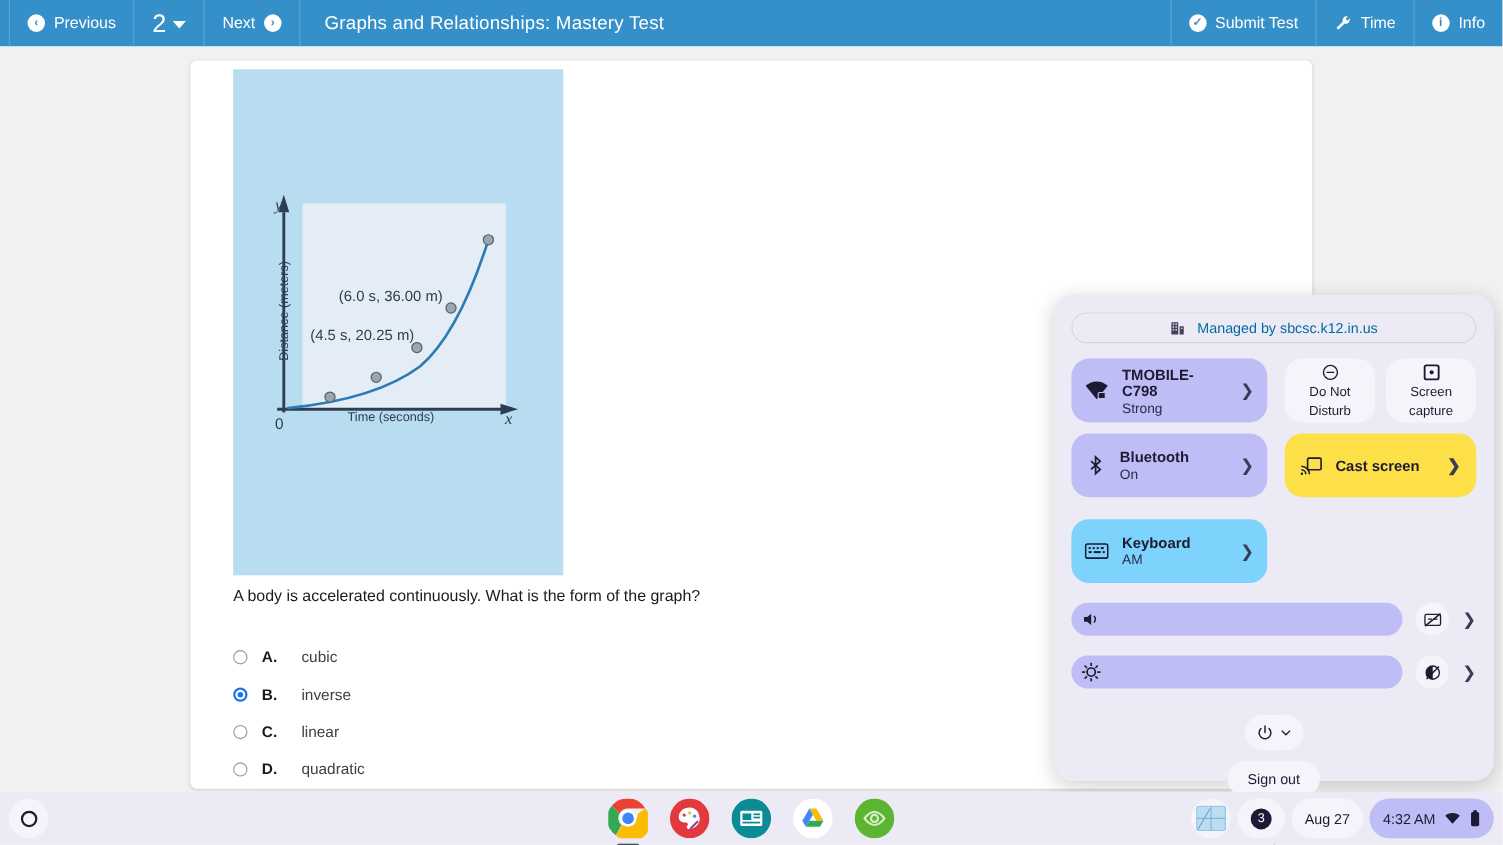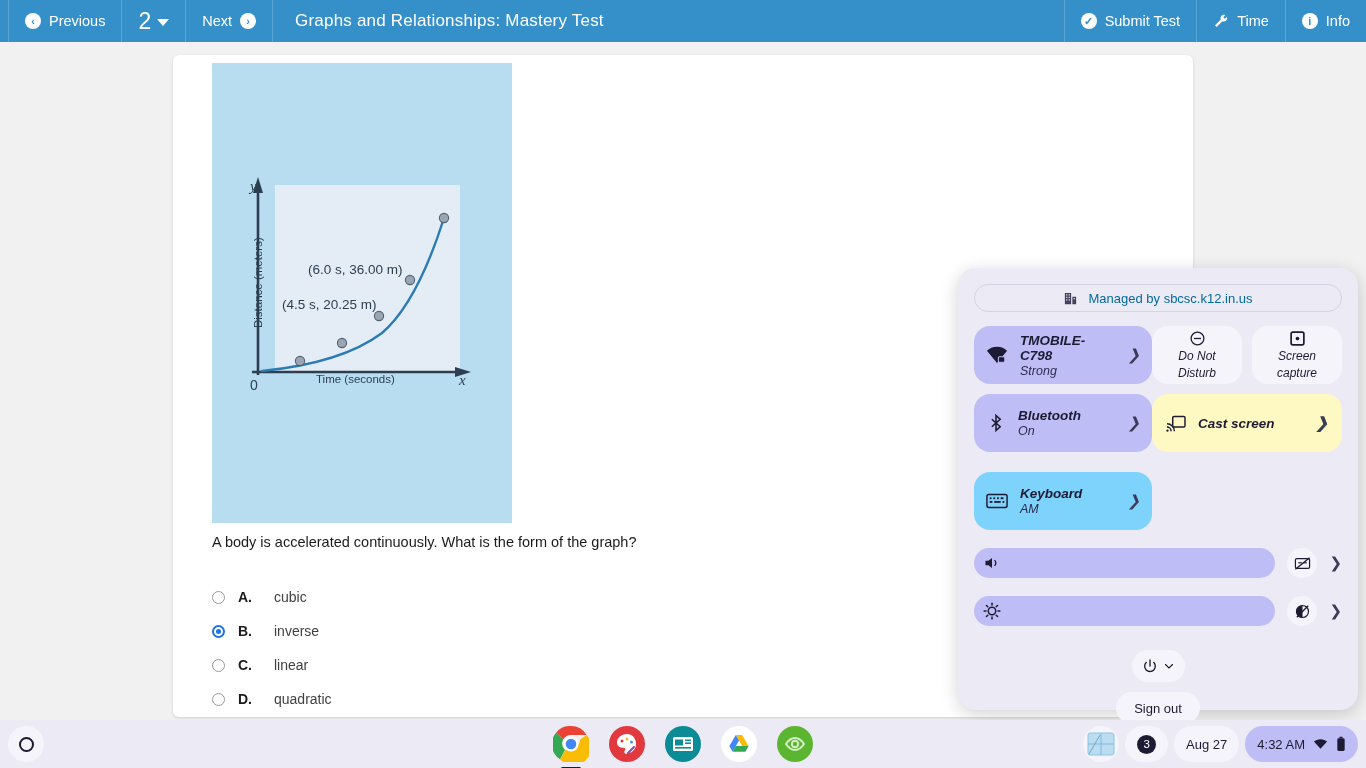--- a/index.html
+++ b/index.html
@@ -108,23 +108,22 @@
     font-size: 13px; color: #1d1b33;
   }
   .managed {
     height: 28px; border: 1px solid #d6d3e4; border-radius: 16px;
     display: flex; align-items: center; justify-content: center; gap: 10px;
     font-size: 13px; color: #0369a1;
   }
   .qs-grid {
     display: grid;
     grid-template-columns: 178px 1fr;
-    gap: 0;
+    gap: 16px;
     margin-top: 14px;
-    font-style: italic;
   }
   .qs-left-col { display: flex; flex-direction: column; gap: 10px; }
   .qs-right-col { display: flex; flex-direction: column; gap: 10px; }
   .tile {
     background: #bfbdf5; border-radius: 16px;
     display: flex; align-items: center; gap: 12px;
     padding: 0 12px; height: 58px; cursor: pointer;
   }
   .tile .tlabel { font-weight: bold; font-size: 13.5px; color: #1d1b33; }
   .tile .tsub { font-size: 12.5px; color: #2e2b4d; margin-top: 1px; }
@@ -132,21 +131,21 @@
   .tile.light { background: #7dd3fc; }
   .sq-row { display: flex; gap: 10px; }
   .sq {
     flex: 1; background: #f6f4fb; border-radius: 16px;
     height: 58px; display: flex; flex-direction: column;
     align-items: center; justify-content: center; gap: 3px;
     font-size: 12px; line-height: 1.15; text-align: center;
     color: #1d1b33; cursor: pointer;
   }
   .cast {
-    background: #fef9c3; border-radius: 16px; height: 58px;
+    background: #fde047; border-radius: 16px; height: 58px;
     display: flex; align-items: center; gap: 12px; padding: 0 14px;
     font-weight: bold; font-size: 13.5px; cursor: pointer;
   }
   .kbd-wrap { margin-top: 10px; width: 178px; }
   .slider-row {
     display: flex; align-items: center; gap: 12px; margin-top: 18px;
   }
   .slider {
     flex: 1; height: 30px; border-radius: 15px; background: #bfbdf5;
     display: flex; align-items: center; padding: 0 9px; cursor: pointer;

